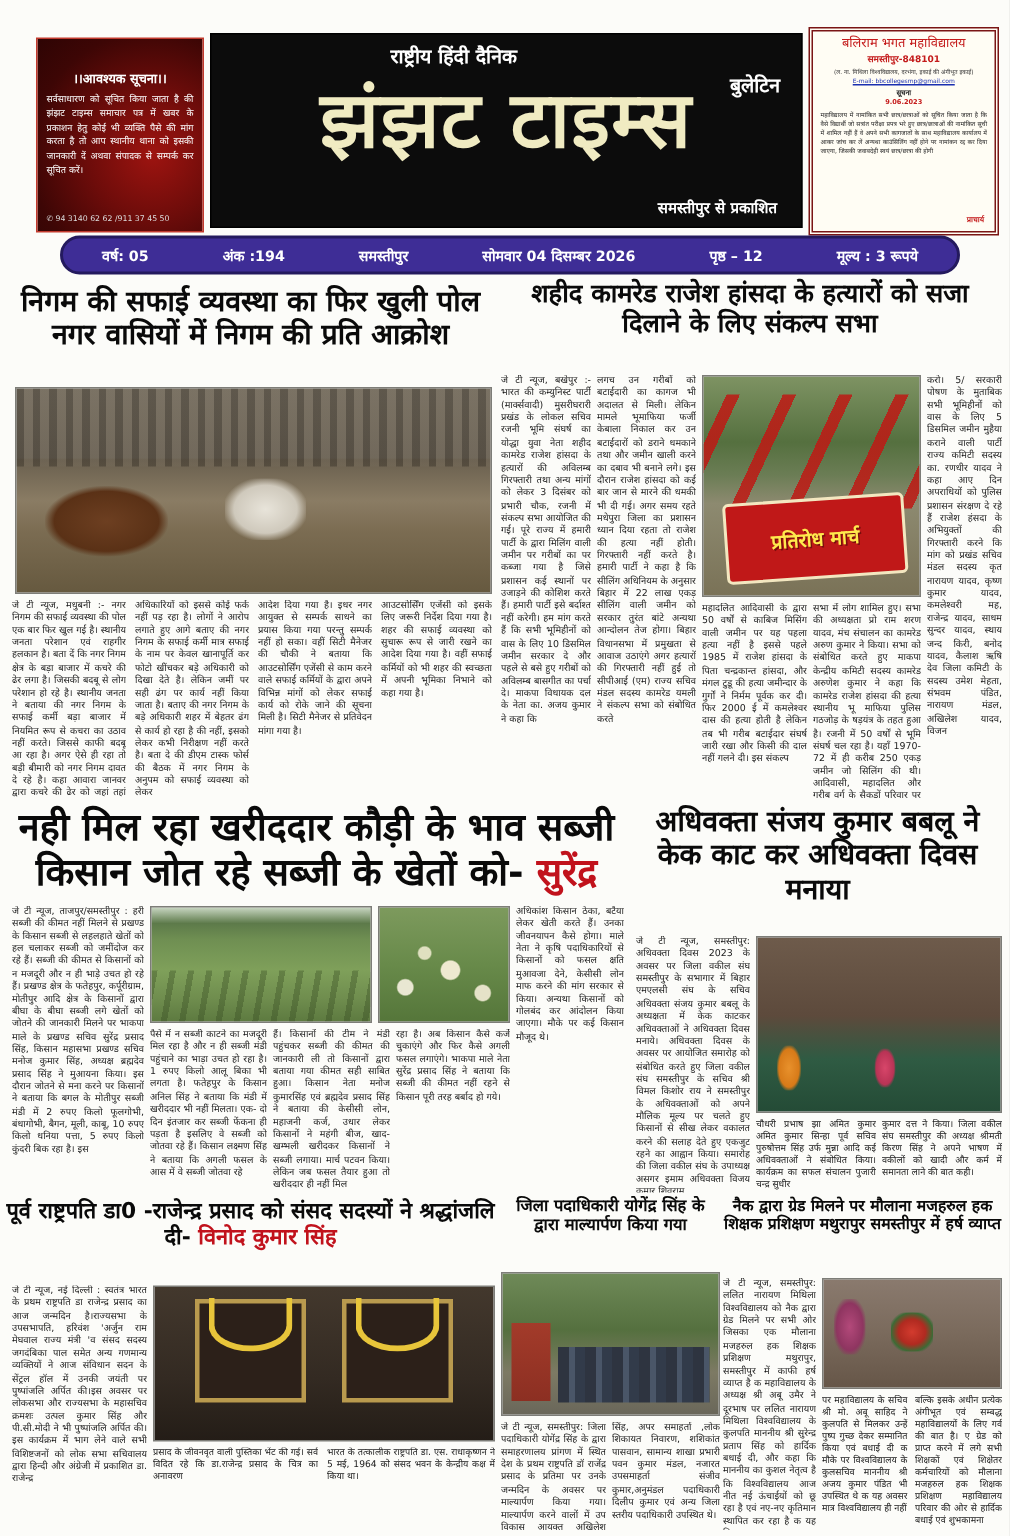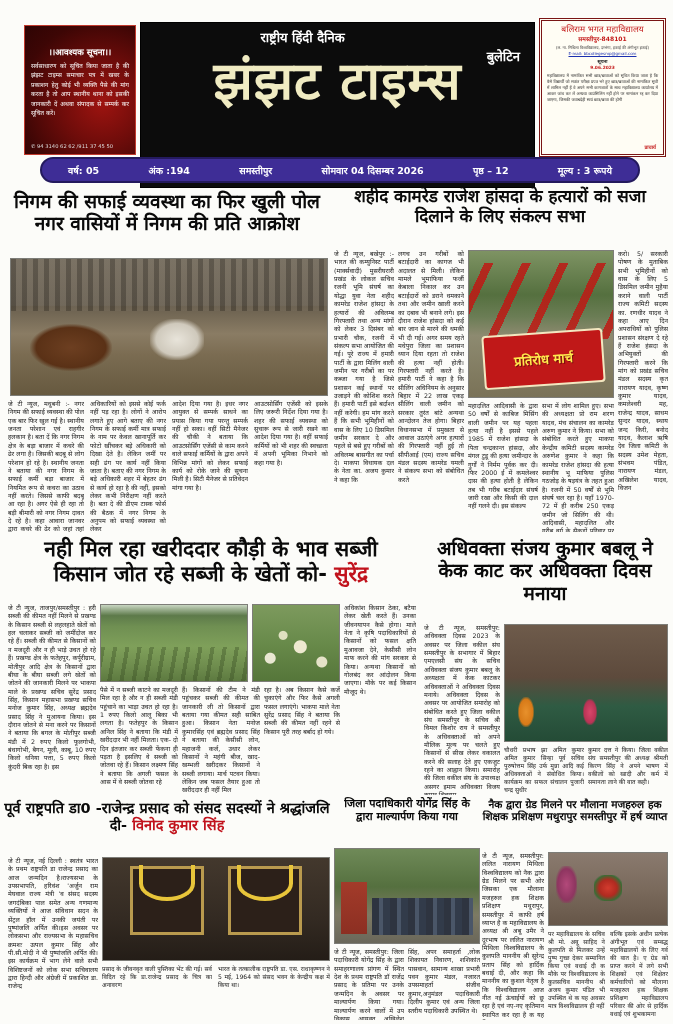--- a/index.html
+++ b/index.html
@@ -5,21 +5,21 @@
   html,body{margin:0;padding:0;background:#e8e8e4;}
   .page{position:relative;width:673px;height:1024px;background:#fcfcf9;margin:0 auto;
         font-family:"DejaVu Sans",sans-serif;overflow:hidden;}
   
   .notice-box{position:absolute;left:24px;top:25px;width:112px;height:130px;
     background:radial-gradient(circle at 70% 60%, #9e1410 0%, #6d0c0a 40%, #3d0605 75%, #2e0404 100%);
     border:1px solid #c23a2e;color:#fff;padding:20px 6px 4px 6px;box-sizing:border-box;}
   .notice-title{font-size:8.5px;font-weight:bold;text-align:center;margin-bottom:4px;}
   .notice-body{font-size:6.1px;line-height:1.55;text-align:justify;}
   .notice-phone{position:absolute;left:6px;bottom:5px;font-size:5.2px;color:#ddd;}
-  .masthead{position:absolute;left:140px;top:22px;width:395px;height:166px;background:#0c0c0c;
+  .masthead{position:absolute;left:140px;top:22px;width:395px;height:130px;background:#0c0c0c;
     color:#fff;box-sizing:border-box;border:1px solid #000;}
   .mast-tagline{position:absolute;top:5px;left:0;right:70px;text-align:center;font-size:13px;font-weight:bold;}
   .mast-bulletin{position:absolute;top:24px;right:14px;font-size:13px;font-weight:bold;}
   .mast-title{position:absolute;top:30px;left:0;width:100%;text-align:center;font-size:52px;
     font-weight:700;color:#f0ebc2;letter-spacing:1px;line-height:1.1;white-space:nowrap;}
   .mast-pub{position:absolute;bottom:6px;right:16px;font-size:10px;font-weight:bold;}
   .college-ad{position:absolute;left:539px;top:18px;width:127px;height:139px;background:#fffdf4;
     border:3px double #7a1515;box-sizing:border-box;padding:4px 5px;color:#222;}
   .ca-title{font-size:8.6px;font-weight:normal;color:#c41b1b;text-align:center;line-height:1.1;}
   .ca-sub{font-size:6px;font-weight:bold;color:#c41b1b;text-align:center;margin-top:1px;}
@@ -138,21 +138,21 @@
   <div class="photo ph-march" style="left:468px;top:250px;width:146px;height:148px;">
     <div class="flags"></div>
     <div class="march-banner">
       <span>प्रतिरोध मार्च</span>
     </div>
   </div>
   <div class="bcol" style="left:468px;top:402px;width:70px;height:130px;">महादलित आदिवासी के द्वारा 50 वर्षों से काबिज मिसिंग वाली जमीन पर यह पहला हत्या नहीं है इससे पहले 1985 में राजेश हांसदा के पिता चन्द्रकान्त हांसदा, और मंगल टुडू की हत्या जमीन्दार के गुर्गों ने निर्मम पूर्वक कर दी। फिर 2000 ई में कमलेश्वर दास की हत्या होती है लेकिन तब भी गरीब बटाईदार संघर्ष जारी रखा और किसी की दाल नहीं गलने दी। इस संकल्प</div>
   <div class="bcol" style="left:542px;top:402px;width:72px;height:130px;">सभा में लोग शामिल हुए। सभा की अध्यक्षता प्रो राम शरण यादव, मंच संचालन का कामरेड अरुण कुमार ने किया। सभा को संबोधित करते हुए माकपा केन्द्रीय कमिटी सदस्य कामरेड अरुणेश कुमार ने कहा कि कामरेड राजेश हांसदा की हत्या स्थानीय भू माफिया पुलिस गठजोड़ के षड़यंत्र के तहत हुआ है। रजनी में 50 वर्षों से भूमि संघर्ष चल रहा है। यहाँ 1970-72 में ही करीब 250 एकड़ जमीन जो सिलिंग की थी। आदिवासी, महादलित और गरीब वर्ग के सैकड़ों परिवार पर वास कर जोत आबाद कर</div>
   <div class="bcol" style="left:618px;top:250px;width:50px;height:282px;">करो। 5/ सरकारी पोषण के मुताबिक सभी भूमिहीनों को वास के लिए 5 डिसमिल जमीन मुहैया कराने वाली पार्टी राज्य कमिटी सदस्य का. रणधीर यादव ने कहा आए दिन अपराधियों को पुलिस प्रशासन संरक्षण दे रहे हैं राजेश हंसदा के अभियुक्तों की गिरफ्तारी करने कि मांग को प्रखंड सचिव मंडल सदस्य कृत नारायण यादव, कृष्ण कुमार यादव, कमलेश्वरी मह, राजेन्द्र यादव, साधम सुन्दर यादव, स्थाय जन्द किरी, बनोद यादव, कैलाश ऋषि देव जिला कमिटी के सदस्य उमेश मेहता, संभवम पंडित, नारायण मंडल, अखिलेश यादव, विजन</div>
 
-  <div class="h1" style="left:4px;top:537px;width:414px;font-size:21px;">
+  <div class="h1" style="left:4px;top:537px;width:414px;font-size:25px;">
     <span>नही मिल रहा खरीददार कौड़ी के भाव सब्जी</span><br>
     <span>किसान जोत रहे सब्जी के खेतों को- </span><span class="red">सुरेंद्र</span>
   </div>
   <div class="bcol" style="left:8px;top:604px;width:88px;height:191px;">जे टी न्यूज, ताजपुर/समस्तीपुर : हरी सब्जी की कीमत नहीं मिलने से प्रखण्ड के किसान सब्जी से लहलहाते खेतों को हल चलाकर सब्जी को जमींदोज कर रहे हैं। सब्जी की कीमत से किसानों को न मजदूरी और न ही भाड़े उचत हो रहे हैं। प्रखण्ड क्षेत्र के फतेहपुर, कर्पूरीग्राम, मोतीपुर आदि क्षेत्र के किसानों द्वारा बीघा के बीघा सब्जी लगे खेतों को जोतने की जानकारी मिलने पर भाकपा माले के प्रखण्ड सचिव सुरेंद्र प्रसाद सिंह, किसान महासभा प्रखण्ड सचिव मनोज कुमार सिंह, अध्यक्ष ब्रह्मदेव प्रसाद सिंह ने मुआयना किया। इस दौरान जोतने से मना करने पर किसानों ने बताया कि बगल के मोतीपुर सब्जी मंडी में 2 रुपए किलो फूलगोभी, बंधागोभी, बैगन, मूली, काबू, 10 रुपए किलो धनिया पत्ता, 5 रुपए किलो कुंदरी बिक रहा है। इस</div>
   <div class="photo ph-field" style="left:100px;top:604px;width:148px;height:78px;"></div>
   <div class="photo ph-cauli" style="left:252px;top:604px;width:88px;height:78px;"></div>
   <div class="bcol" style="left:100px;top:686px;width:78px;height:109px;">पैसे में न सब्जी काटने का मजदूरी मिल रहा है और न ही सब्जी मंडी पहुंचाने का भाड़ा उचत हो रहा है। 1 रुपए किलो आलू बिका भी लगता है। फतेहपुर के किसान अनिल सिंह ने बताया कि मंडी में खरीददार भी नहीं मिलता। एक- दो दिन इंतजार कर सब्जी फेंकना ही पड़ता है इसलिए वे सब्जी को जोतवा रहे हैं। किसान लक्ष्मण सिंह ने बताया कि अगली फसल के आस में वे सब्जी जोतवा रहे</div>
   <div class="bcol" style="left:182px;top:686px;width:78px;height:109px;">हैं। किसानों की टीम ने मंडी पहुंचकर सब्जी की कीमत की जानकारी ली तो किसानों द्वारा बताया गया कीमत सही साबित हुआ। किसान नेता मनोज कुमारसिंह एवं ब्रह्मदेव प्रसाद सिंह ने बताया की केसीसी लोन, महाजनी कर्ज, उधार लेकर किसानों ने महंगी बीज, खाद- खम्भली खरीदकर किसानों ने सब्जी लगाया। मार्च पटवन किया। लेकिन जब फसल तैयार हुआ तो खरीददार ही नहीं मिल</div>
   <div class="bcol" style="left:264px;top:686px;width:76px;height:109px;">रहा है। अब किसान कैसे कर्जे चुकाएंगे और फिर कैसे अगली फसल लगाएंगे। भाकपा माले नेता सुरेंद्र प्रसाद सिंह ने बताया कि सब्जी की कीमत नहीं रहने से किसान पूरी तरह बर्बाद हो गये।</div>
   <div class="bcol" style="left:344px;top:604px;width:72px;height:191px;">अधिकांश किसान ठेका, बटैया लेकर खेती करते हैं। उनका जीवनयापन कैसे होगा। माले नेता ने कृषि पदाधिकारियों से किसानों को फसल क्षति मुआवजा देने, केसीसी लोन माफ करने की मांग सरकार से किया। अन्यथा किसानों को गोलबंद कर आंदोलन किया जाएगा। मौके पर कई किसान मौजूद थे।</div>

